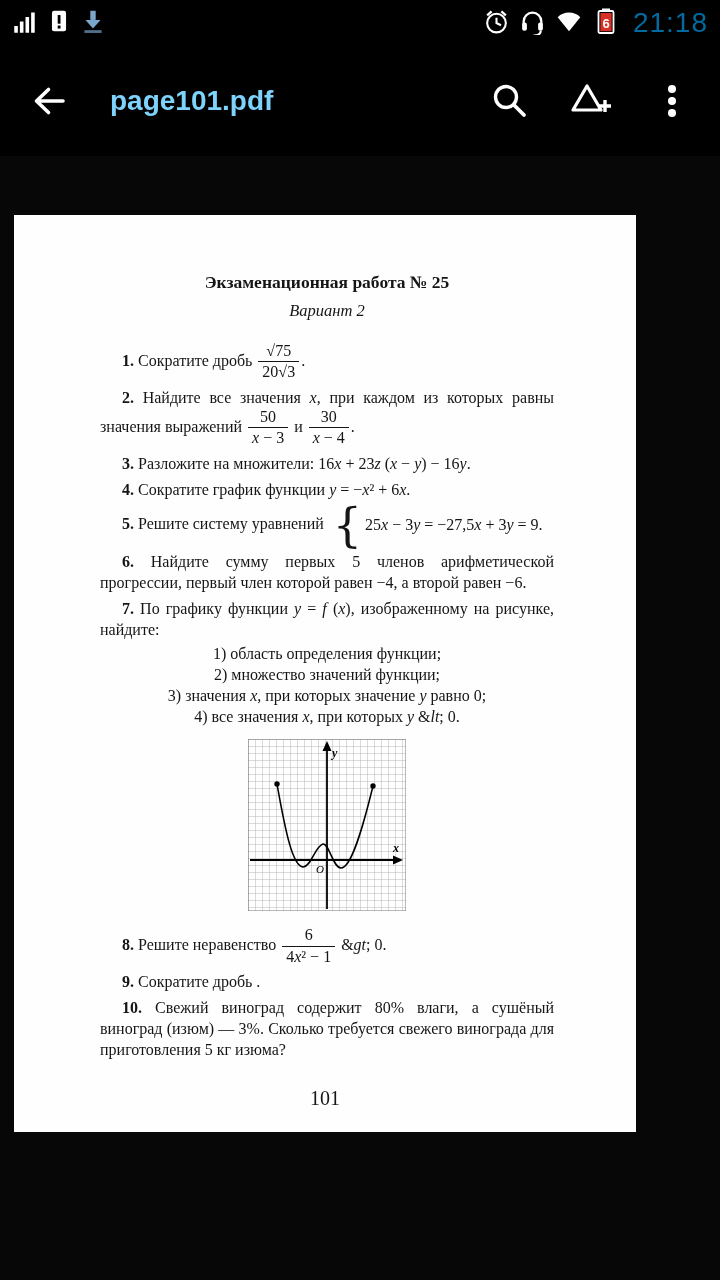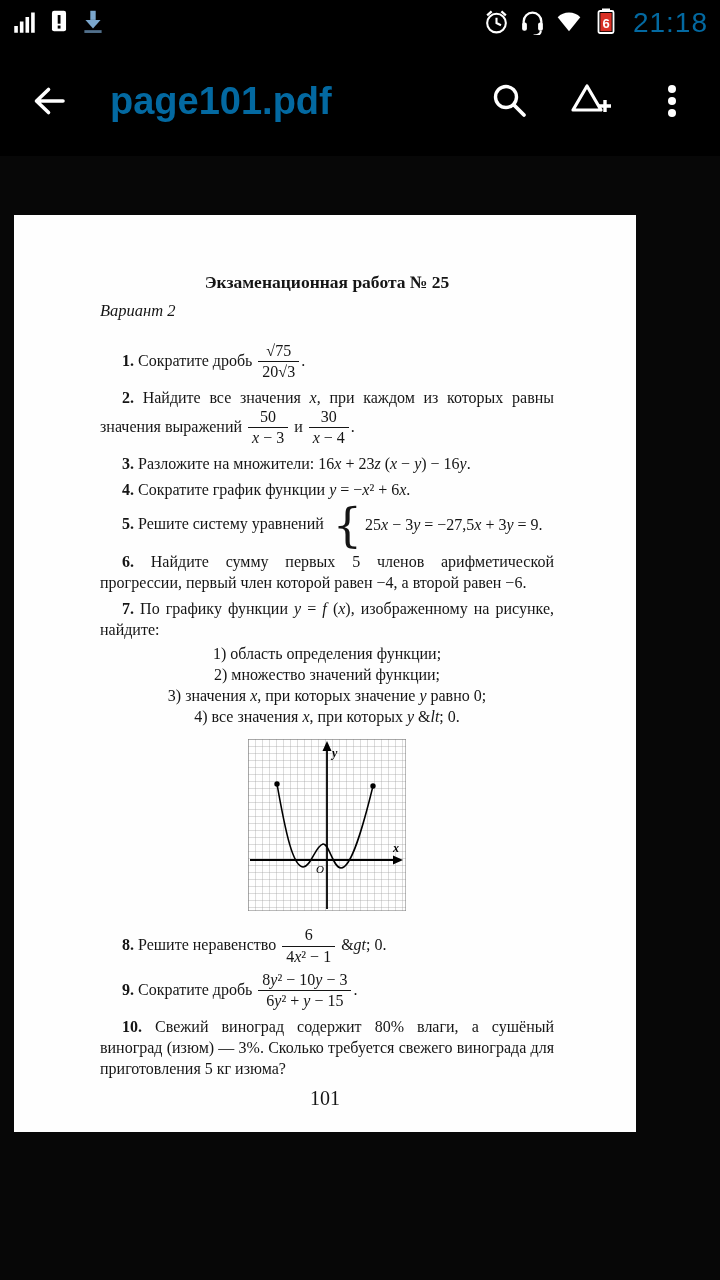--- a/index.html
+++ b/index.html
@@ -10,33 +10,33 @@
   
   .status-bar { position:absolute; top:0; left:0; right:0; height:46px;
     display:flex; align-items:center; padding:0 12px; }
   .sb-left { display:flex; align-items:center; gap:7px; }
   .sb-right { margin-left:auto; display:flex; align-items:center; gap:9px; }
   .sb-time { color:#0369a1; font-size:28px; font-weight:400; letter-spacing:1px; padding-left:4px; }
 
   
   .toolbar { position:absolute; top:46px; left:0; right:0; height:110px;
     display:flex; align-items:center; padding:0 26px; background:#000; }
-  .tb-title { color:#0369a1; font-size:38px; font-weight:600; margin-left:40px;
+  .tb-title { color:#7dd3fc; font-size:28px; font-weight:600; margin-left:40px;
     white-space:nowrap; }
   .tb-actions { margin-left:auto; display:flex; align-items:center; gap:34px; }
   .icon-btn { display:flex; align-items:center; justify-content:center; }
 
   
   .content { position:absolute; top:156px; left:0; right:0; bottom:0; background:#070707; }
   .page { position:absolute; left:14px; top:59px; width:622px; height:917px;
     background:#fefefe; color:#151515; font-family:"Liberation Serif",serif; }
   .page-inner { padding:56px 82px 0 86px; font-size:16px; line-height:1.32;
     text-align:justify; }
   .doc-title { text-align:center; font-weight:700; font-size:17.5px; margin-bottom:6px; }
-  .doc-subtitle { font-style:italic; font-size:16.5px; margin-bottom:20px; }
+  .doc-subtitle { text-align:center; font-style:italic; font-size:16.5px; margin-bottom:20px; }
 
   .prob { text-align:justify; text-indent:22px; margin-bottom:5px; }
   .prob .num { font-weight:700; }
   .sub-items { margin-bottom:4px; }
   .sub-item { text-indent:0; text-align:center; }
 
   i { font-style:italic; }
 
   .frac { display:inline-block; vertical-align:middle; text-align:center;
     text-indent:0; padding:0 2px; line-height:1.15; }
@@ -233,21 +233,21 @@
         <p class="prob">
           <span class="num">8.</span>
           <span>Решите неравенство</span>
           <span class="frac"><span class="ft">6</span><span class="fb">4<i>x</i>² − 1</span></span>
           <span>&amp;<i>gt</i>; 0.</span>
         </p>
 
         <p class="prob">
           <span class="num">9.</span>
           <span>Сократите дробь</span>
-          <span class="frac"><span class="ft">8<i>y</i>² − 10<i>y</i> − 3</span><span class="fb">6<i>y</i>² + <i>y</i> − 15</span></span><span>.</span>
+          <span>.</span>
         </p>
 
         <p class="prob">
           <span class="num">10.</span>
           <span>Свежий виноград содержит 80% влаги, а сушёный виноград (изюм) — 3%. Сколько требуется свежего винограда для приготовления 5 кг изюма?</span>
         </p>
 
       </div>
       <div class="page-number">101</div>
     </div>

